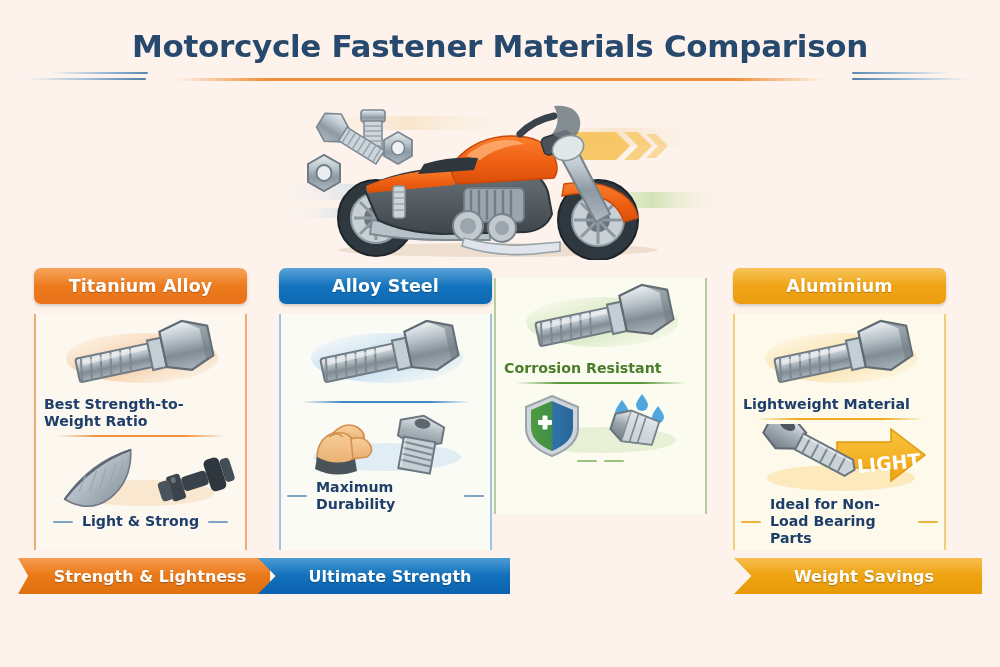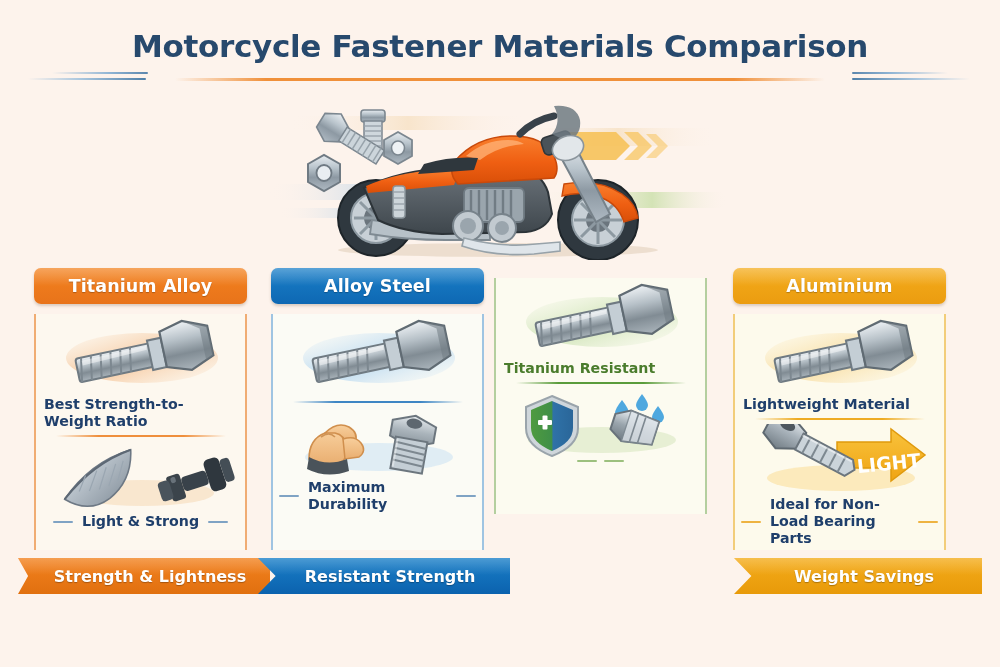--- a/index.html
+++ b/index.html
@@ -39,21 +39,21 @@
     background:linear-gradient(270deg,rgba(100,150,200,0) 0%,#a9c6de 45%,#4f7fa8 100%);}
 
   
   .hero{position:absolute;left:268px;top:88px;width:464px;height:172px;}
   .hero svg{display:block;}
 
   
   .cards{position:absolute;left:0;top:268px;width:1000px;height:288px;}
   .card{position:absolute;top:0;width:213px;height:288px;}
   .card.c0{left:28px;margin-left:6px;}
-  .card.c1{left:271px;}
+  .card.c1{left:279px;}
   .card.c2{left:494px;}
   .card.c3{left:733px;}
 
   .pill{
     position:relative;height:36px;border-radius:7px;
     display:flex;align-items:center;justify-content:center;
     color:#ffffff;font-family:"DejaVu Sans", sans-serif;
     font-weight:bold;font-size:17.5px;letter-spacing:0.1px;
     box-shadow:0 2px 3px rgba(90,60,30,.22);
     overflow:hidden;
@@ -513,21 +513,21 @@
                   <line x1="90" y1="31" x2="86" y2="55"></line>
               </g>
               <rect x="108" y="28" width="14" height="30" fill="#c4ced5" stroke="#6f7a82" stroke-width="2"></rect>
               <path d="M122 22 l24 -6 24 10 v30 l-24 10 -24 -8z" fill="url(#sg2)" stroke="#606b73" stroke-width="2.2"></path>
               <path d="M146 16 l24 10 v30 l-8 3 v-32z" fill="#717c84" opacity="0.55"></path>
               <path d="M40 34 l66 -1 v4 l-66 2z" fill="#ffffff" opacity="0.45"></path>
             </g>
           </svg>
         </div>
 
-        <div class="feat feat1">Titanium Resistant</div>
+        <div class="feat feat1">Corrosion Resistant</div>
         <div class="underline"></div>
 
         <div class="art2">
           <svg width="201" height="70" viewBox="0 0 201 70">
             <defs>
               <linearGradient id="shG" x1="0" y1="0" x2="1" y2="0">
                 <stop offset="0" stop-color="#4f9b3f"></stop>
                   <stop offset="0.5" stop-color="#3f8f48"></stop>
                 <stop offset="0.52" stop-color="#2f72a8"></stop>
                   <stop offset="1" stop-color="#2a6699"></stop>
@@ -659,21 +659,21 @@
     </div>
   </div>
 
   <div class="ribbons">
     <div class="ribbon r0">
       <div class="bg"></div>
       <span>Strength &amp; Lightness</span>
     </div>
     <div class="ribbon r1">
       <div class="bg"></div>
-      <span>Resistant Strength</span>
+      <span>Ultimate Strength</span>
     </div>
     <div class="ribbon r3">
       <div class="bg"></div>
       <span>Weight Savings</span>
     </div>
   </div>
 
 </div>
 
 </body></html>

